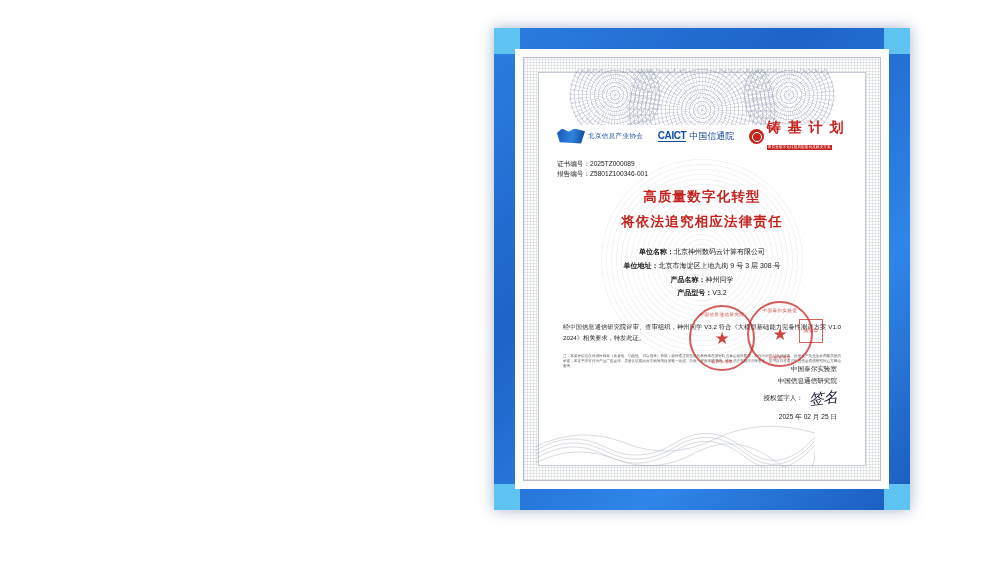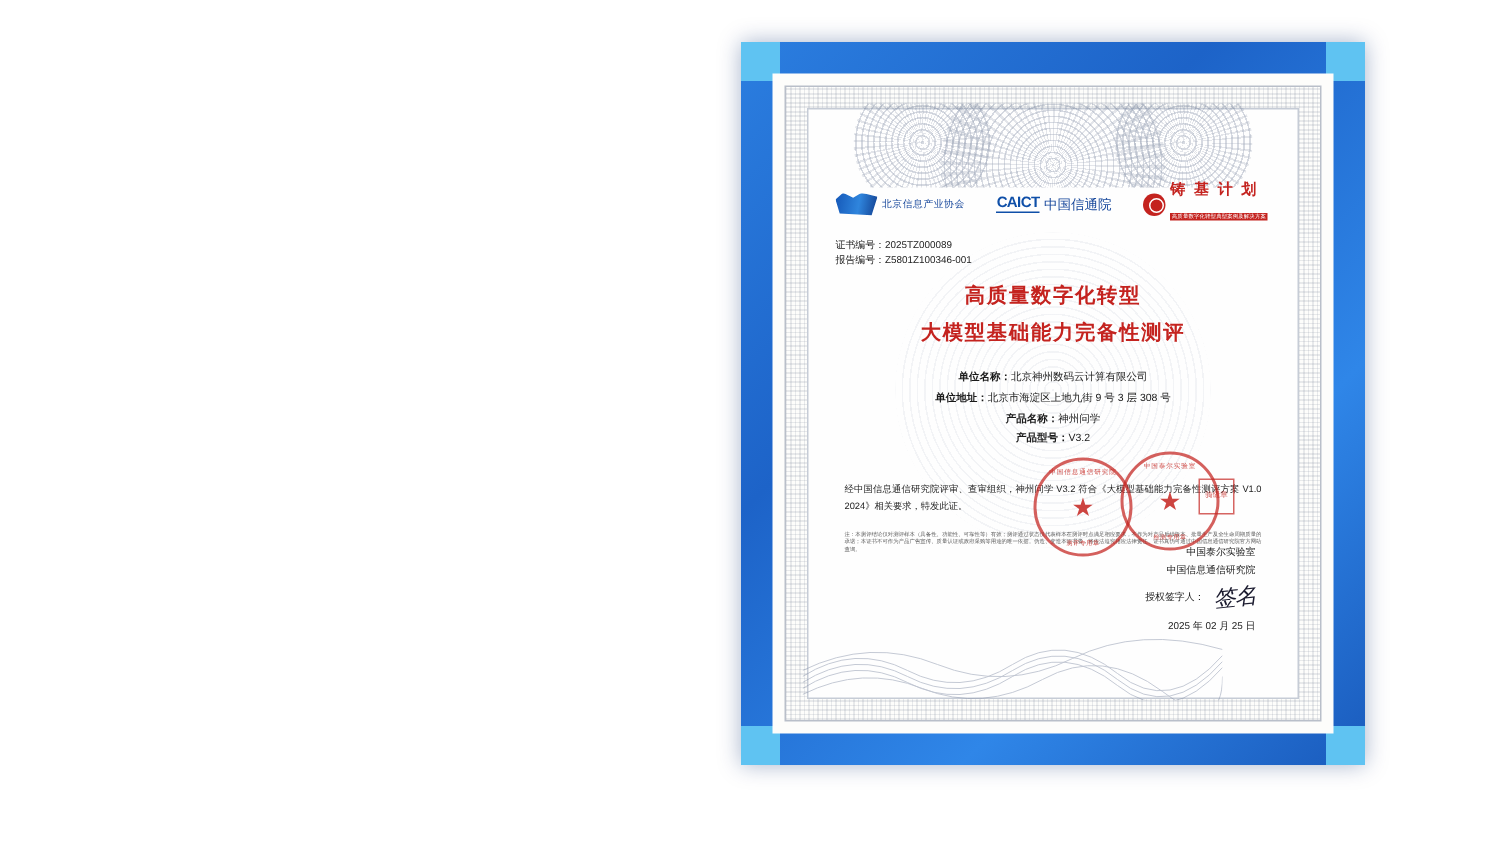--- a/index.html
+++ b/index.html
@@ -194,21 +194,21 @@
     position: absolute;
     left: 3.5px;
     top: 3.5px;
     width: 8px;
     height: 8px;
     border: 1px solid #fff;
     border-radius: 50%;
   }
   .logo-right .txt-wrap { line-height: 1.05; }
   .logo-right .zhuji {
-    font-size: 10px;
+    font-size: 14px;
     color: #c4231f;
     font-weight: bold;
     letter-spacing: 1.5px;
     white-space: nowrap;
   }
   .logo-right .zhuji-sub {
     font-size: 3.6px;
     color: #c4231f;
     background: #c4231f;
     color: #fff;
@@ -420,21 +420,21 @@
           </div>
         </div>
 
         <div class="nums">
           <div>证书编号：2025TZ000089</div>
           <div>报告编号：Z5801Z100346-001</div>
         </div>
 
         <div class="title-block">
           <div class="title-1">高质量数字化转型</div>
-          <div class="title-2">大模型基础能力完备性测评</div>
+          <div class="title-2">将依法追究相应法律责任</div>
         </div>
 
         <div class="fields">
           <div>
             <span class="label">单位名称：</span><span>北京神州数码云计算有限公司</span>
           </div>
           <div>
             <span class="label">单位地址：</span><span>北京市海淀区上地九街 9 号 3 层 308 号</span>
           </div>
           <div>

